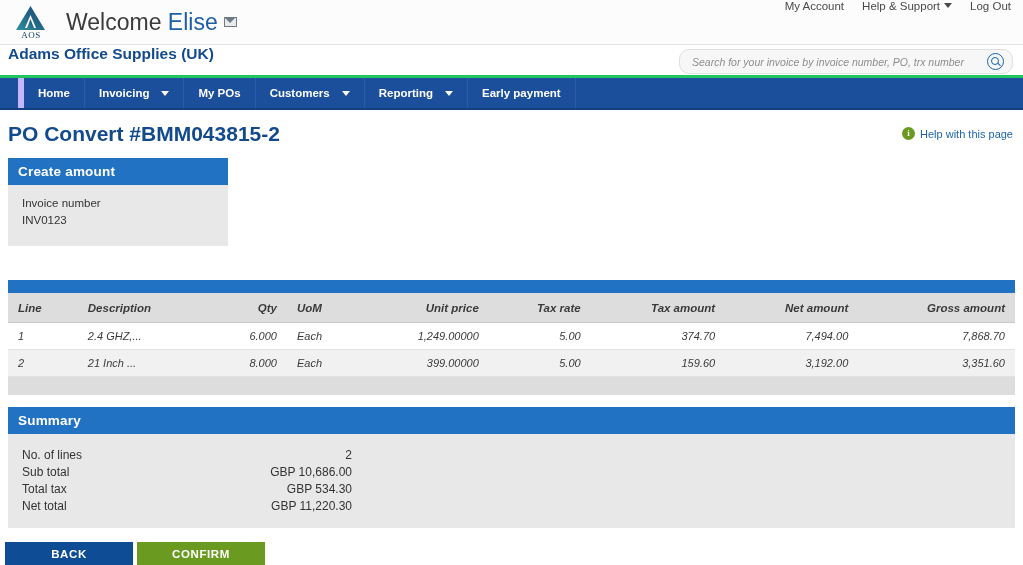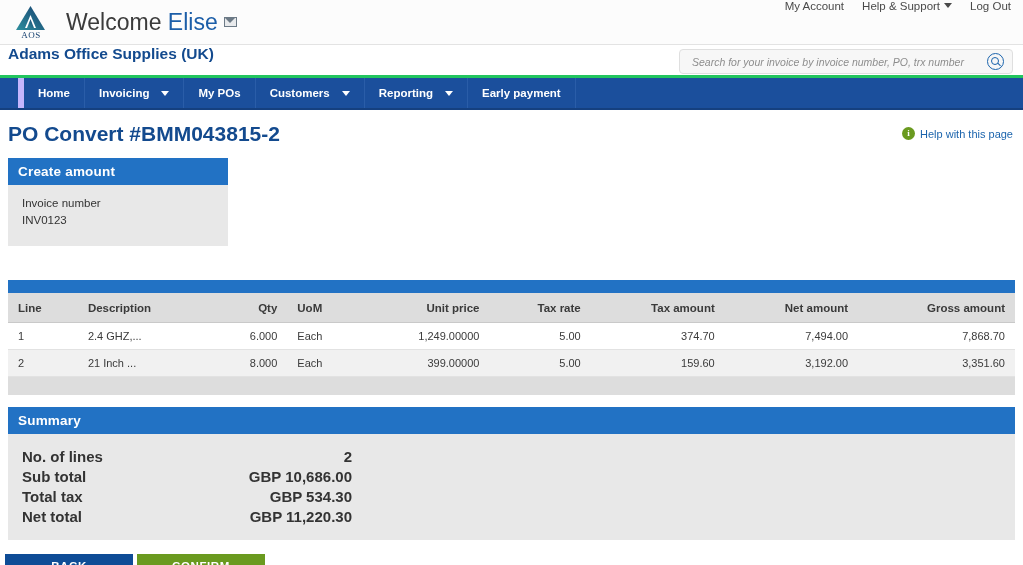--- a/index.html
+++ b/index.html
@@ -87,21 +87,21 @@
     font-weight: bold;
     color: #134a8e;
     white-space: nowrap;
   }
   .search-box {
     position: absolute;
     right: 10px; top: 4px;
     width: 334px; height: 25px;
     background: #f7f7f7;
     border: 1px solid #dfdfdf;
-    border-radius: 4px;
+    border-radius: 10px;
     display: flex; align-items: center;
   }
   .search-input-txt {
     flex: 1;
     margin-left: 12px;
     font-size: 10.5px;
     font-style: italic;
     color: #8d8d8d;
     white-space: nowrap;
     overflow: hidden;
@@ -217,20 +217,21 @@
     padding: 10px 10px 18px 14px;
     font-size: 11.5px;
     color: #333;
     line-height: 1.45;
   }
 
   
   .lines-section {
     margin: 34px 8px 0 8px;
     background: #14532d;
+    font-style: italic;
   }
   .lines-blue-strip {
     height: 13px;
     background: #2272c4;
   }
   .lines-table {
     width: 100%;
     border-collapse: collapse;
     margin: 0;
     font-size: 11px;
@@ -259,23 +260,22 @@
   
   .summary-section {
     margin: 12px 8px 0 8px;
   }
   .summary-body {
     background: #e8e8e8;
     padding: 12px 14px 14px 14px;
   }
   .summary-table {
     border-collapse: collapse;
-    font-size: 15px;
+    font-size: 12px;
     color: #333;
-    font-weight: bold;
   }
   .summary-table td {
     padding: 1.5px 0;
     white-space: nowrap;
   }
   .summary-label { width: 195px; }
   .summary-value { width: 135px; text-align: right; }
 
   
   .button-row {

